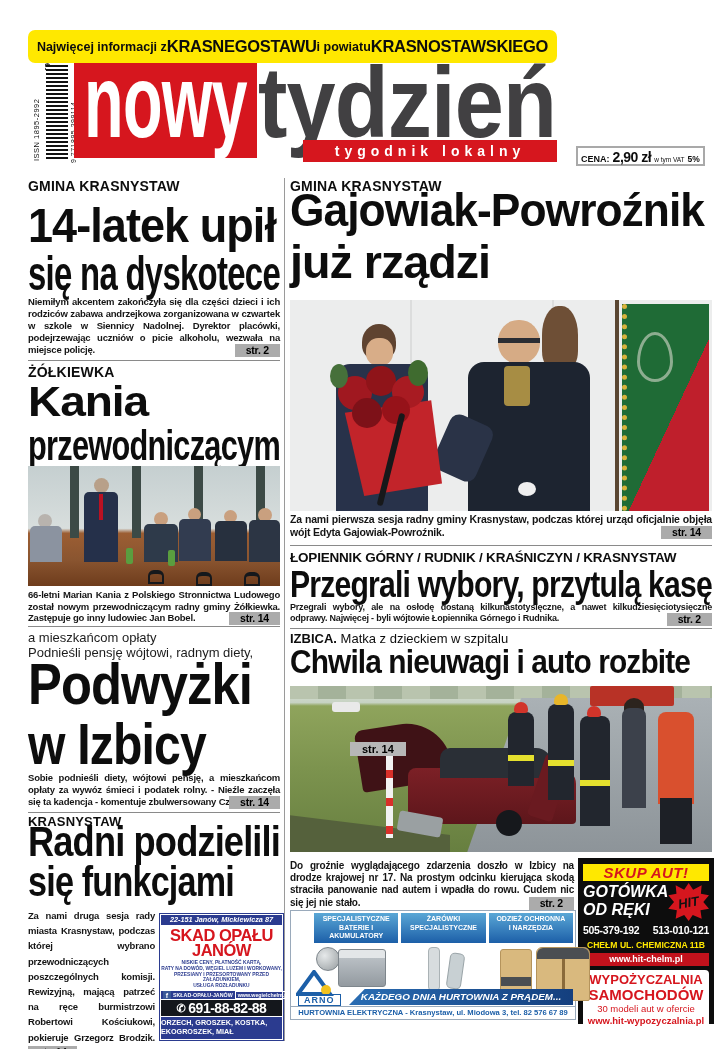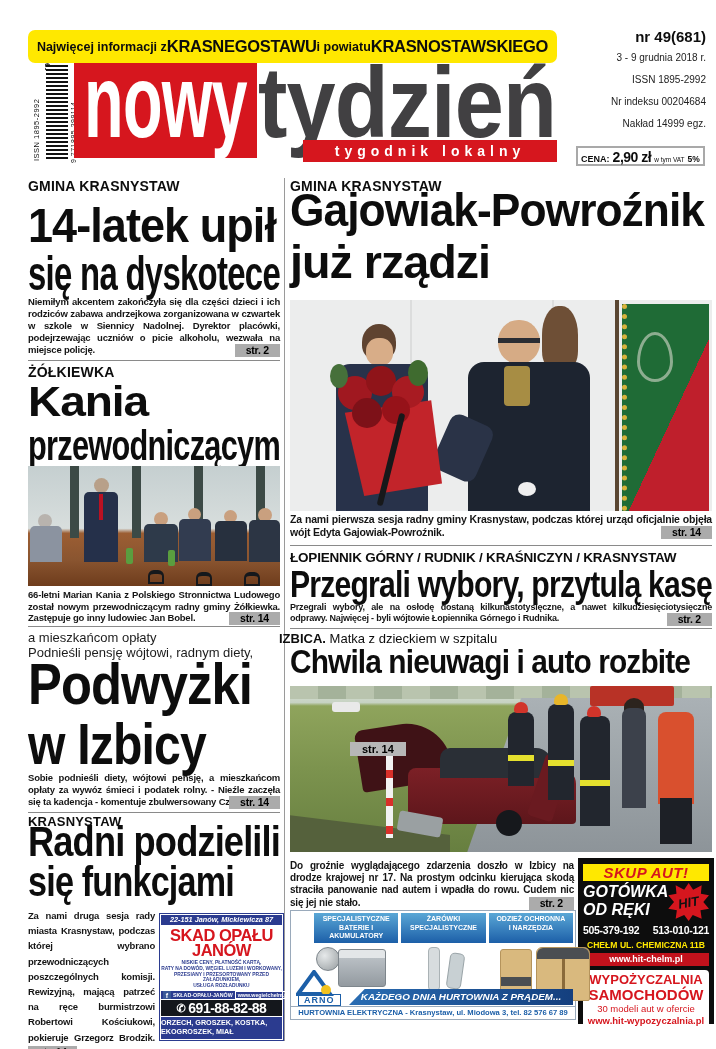--- a/index.html
+++ b/index.html
@@ -75,21 +75,21 @@
   
   #r-k1{left:290px;top:178px;}
   #r-h1{left:290px;top:186px;}
   #photo2{left:290px;top:300px;width:422px;height:211px;overflow:hidden;background:#eceded;}
   #r-cap1{left:290px;top:513px;width:422px;font-size:10.5px;line-height:12.6px;letter-spacing:-0.2px;}
   #d4{left:290px;top:545px;width:422px;}
   #r-k2{left:290px;top:550px;font-size:13.5px;letter-spacing:-0.2px;}
   #r-h2{left:290px;top:564px;}
   #r-b2{left:290px;top:602px;width:422px;font-size:9px;line-height:11.3px;letter-spacing:-0.2px;}
   #d5{left:290px;top:628px;width:422px;}
-  #r-k3{left:279px;top:631px;font-size:13px;white-space:nowrap;}
+  #r-k3{left:290px;top:631px;font-size:13px;white-space:nowrap;}
   #r-k3 .b{font-weight:bold;}
   #r-h3{left:290px;top:644px;}
   #photo3{left:290px;top:686px;width:422px;height:166px;overflow:hidden;
           background:linear-gradient(180deg,#dfe6da 0%,#c6d2c2 10%,#8fa45c 12%,#7c934e 50%,#677f40 100%);}
   .photo-ref{position:absolute;left:60px;top:56px;background:#b7b7b7;padding:1px 12px;
              font-weight:bold;font-size:11px;color:#000;}
   #r-b3{left:290px;top:860px;width:284px;font-size:10px;line-height:12.2px;letter-spacing:-0.2px;}
 
   
   .mull{position:absolute;top:0;width:9px;height:72px;background:#3c4a46;}
@@ -215,27 +215,20 @@
 
 <div class="page">
 
   <div class="abs" id="banner">
     <span>Najwięcej informacji z</span>
     <span class="lg">KRASNEGOSTAWU</span>
     <span>i powiatu</span>
     <span class="lg">KRASNOSTAWSKIEGO</span>
   </div>
 
-  <div class="abs" id="issue">
-    <div class="nr">nr 49(681)</div>
-    <div class="ln">3 - 9 grudnia 2018 r.</div>
-    <div class="ln">ISSN 1895-2992</div>
-    <div class="ln">Nr indeksu 00204684</div>
-    <div class="ln">Nakład 14999 egz.</div>
-  </div>
   <div class="abs" id="pricebox">
     <span class="c1">CENA:</span>
     <span class="c2">2,90 zł</span>
     <span class="c3">w tym VAT</span>
     <span class="c4">5%</span>
   </div>
 
   <div class="abs" id="barcode">
     <span class="wk">49</span>
     <span class="vtxt issn">ISSN 1895-2992</span>

